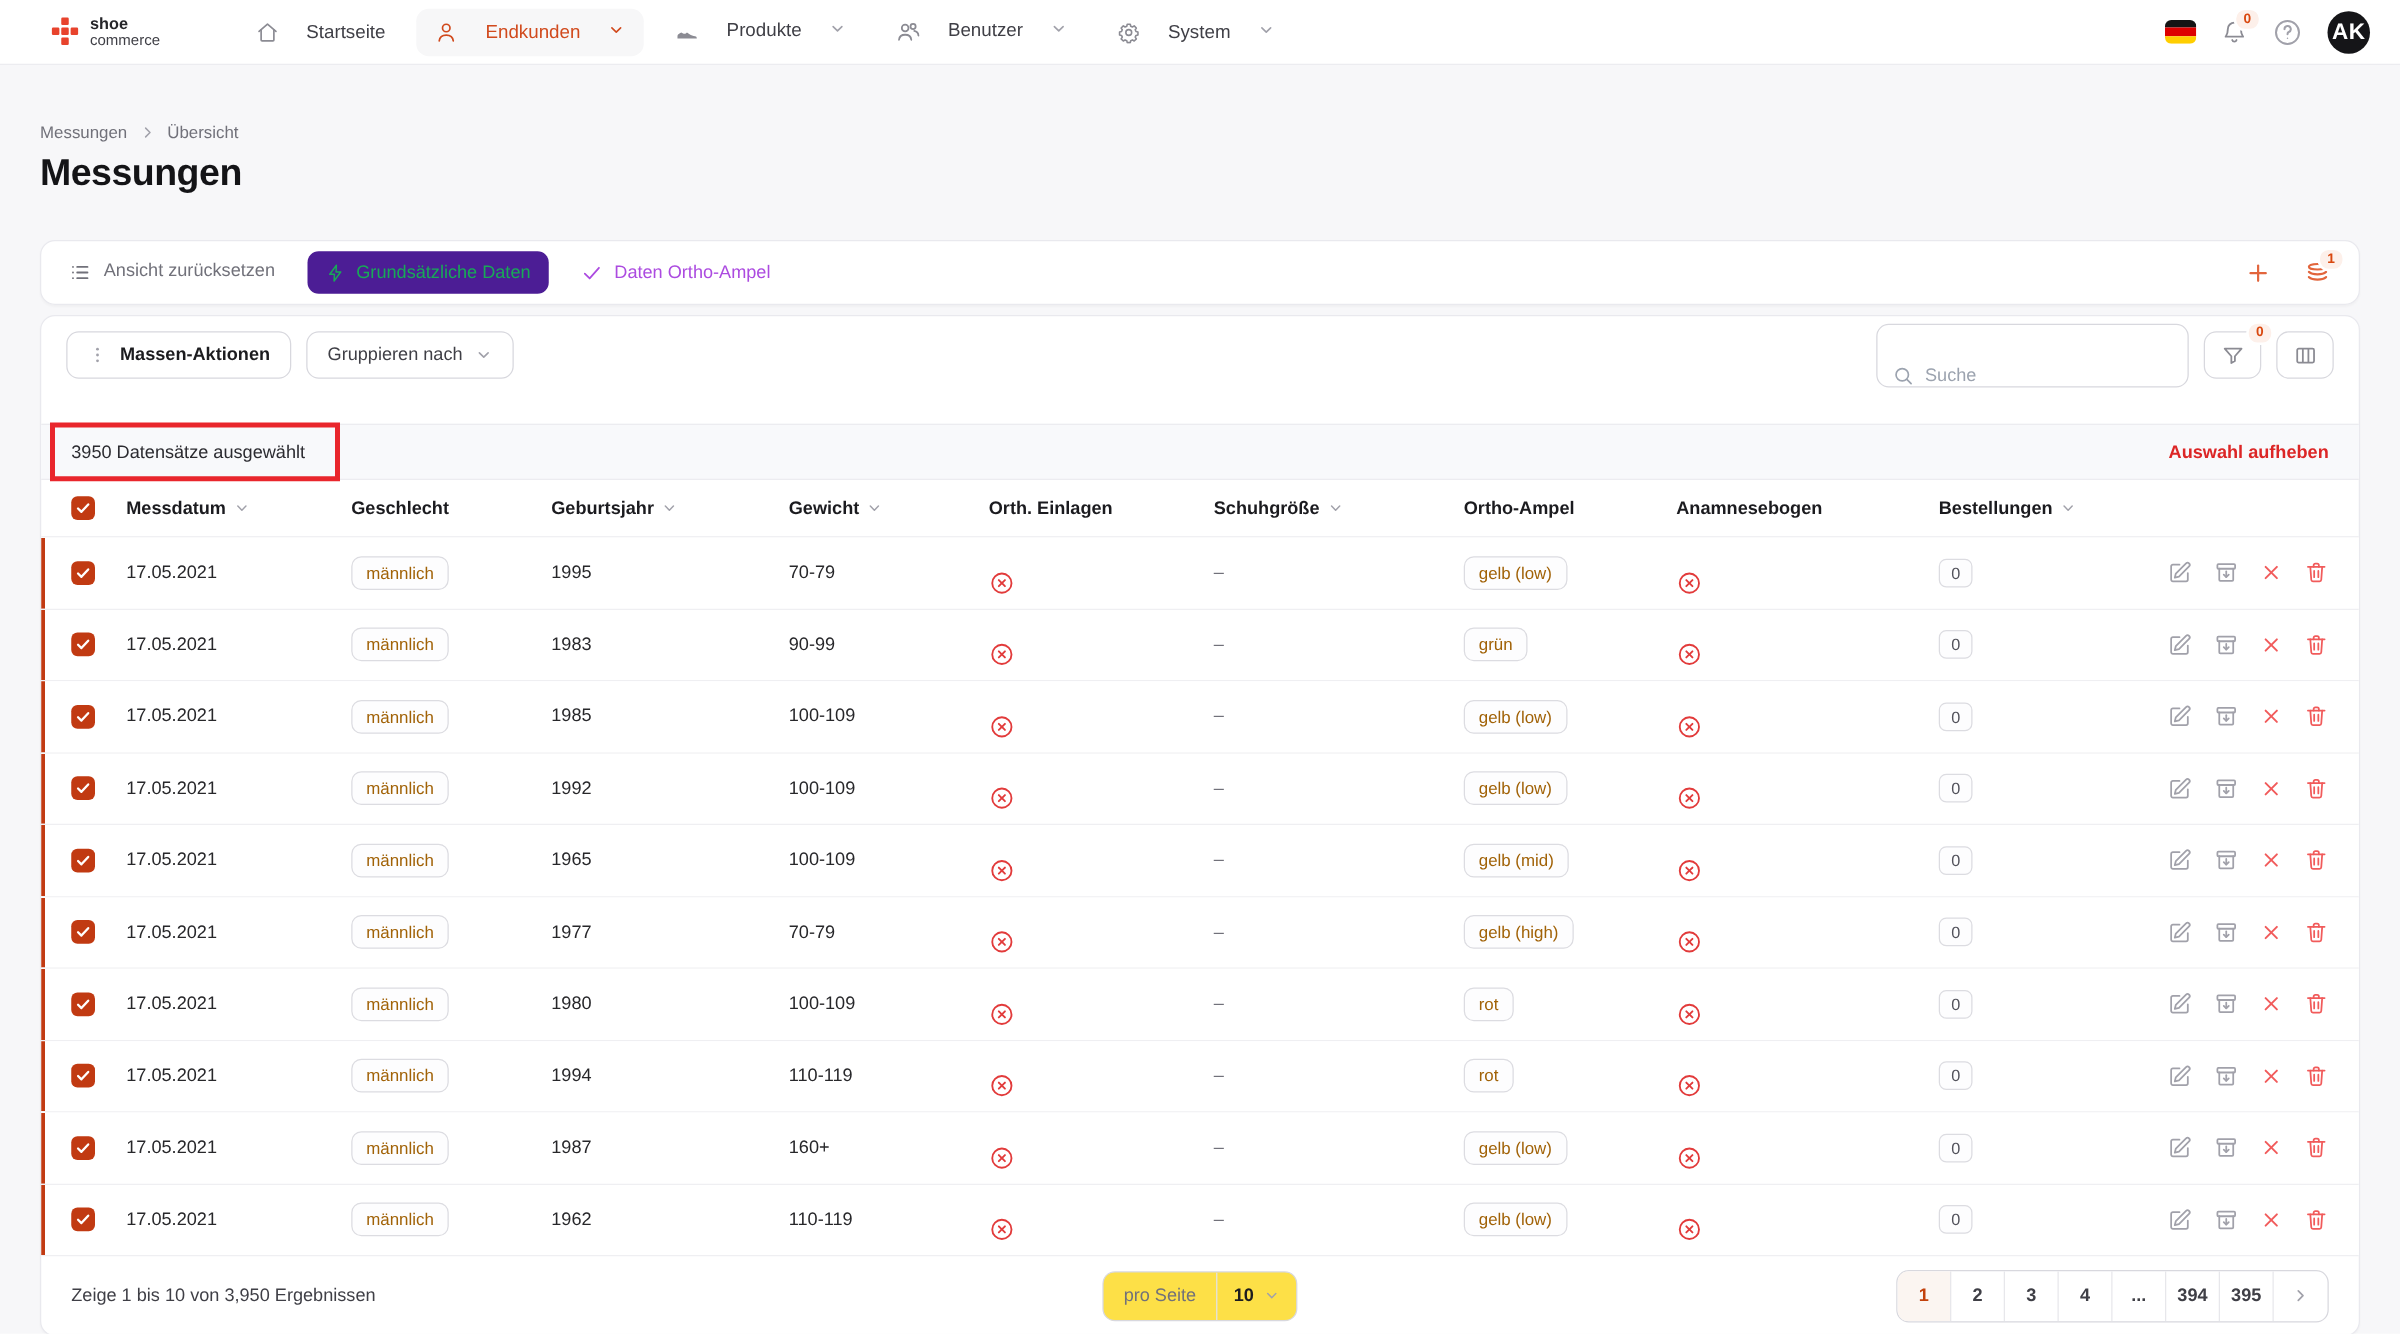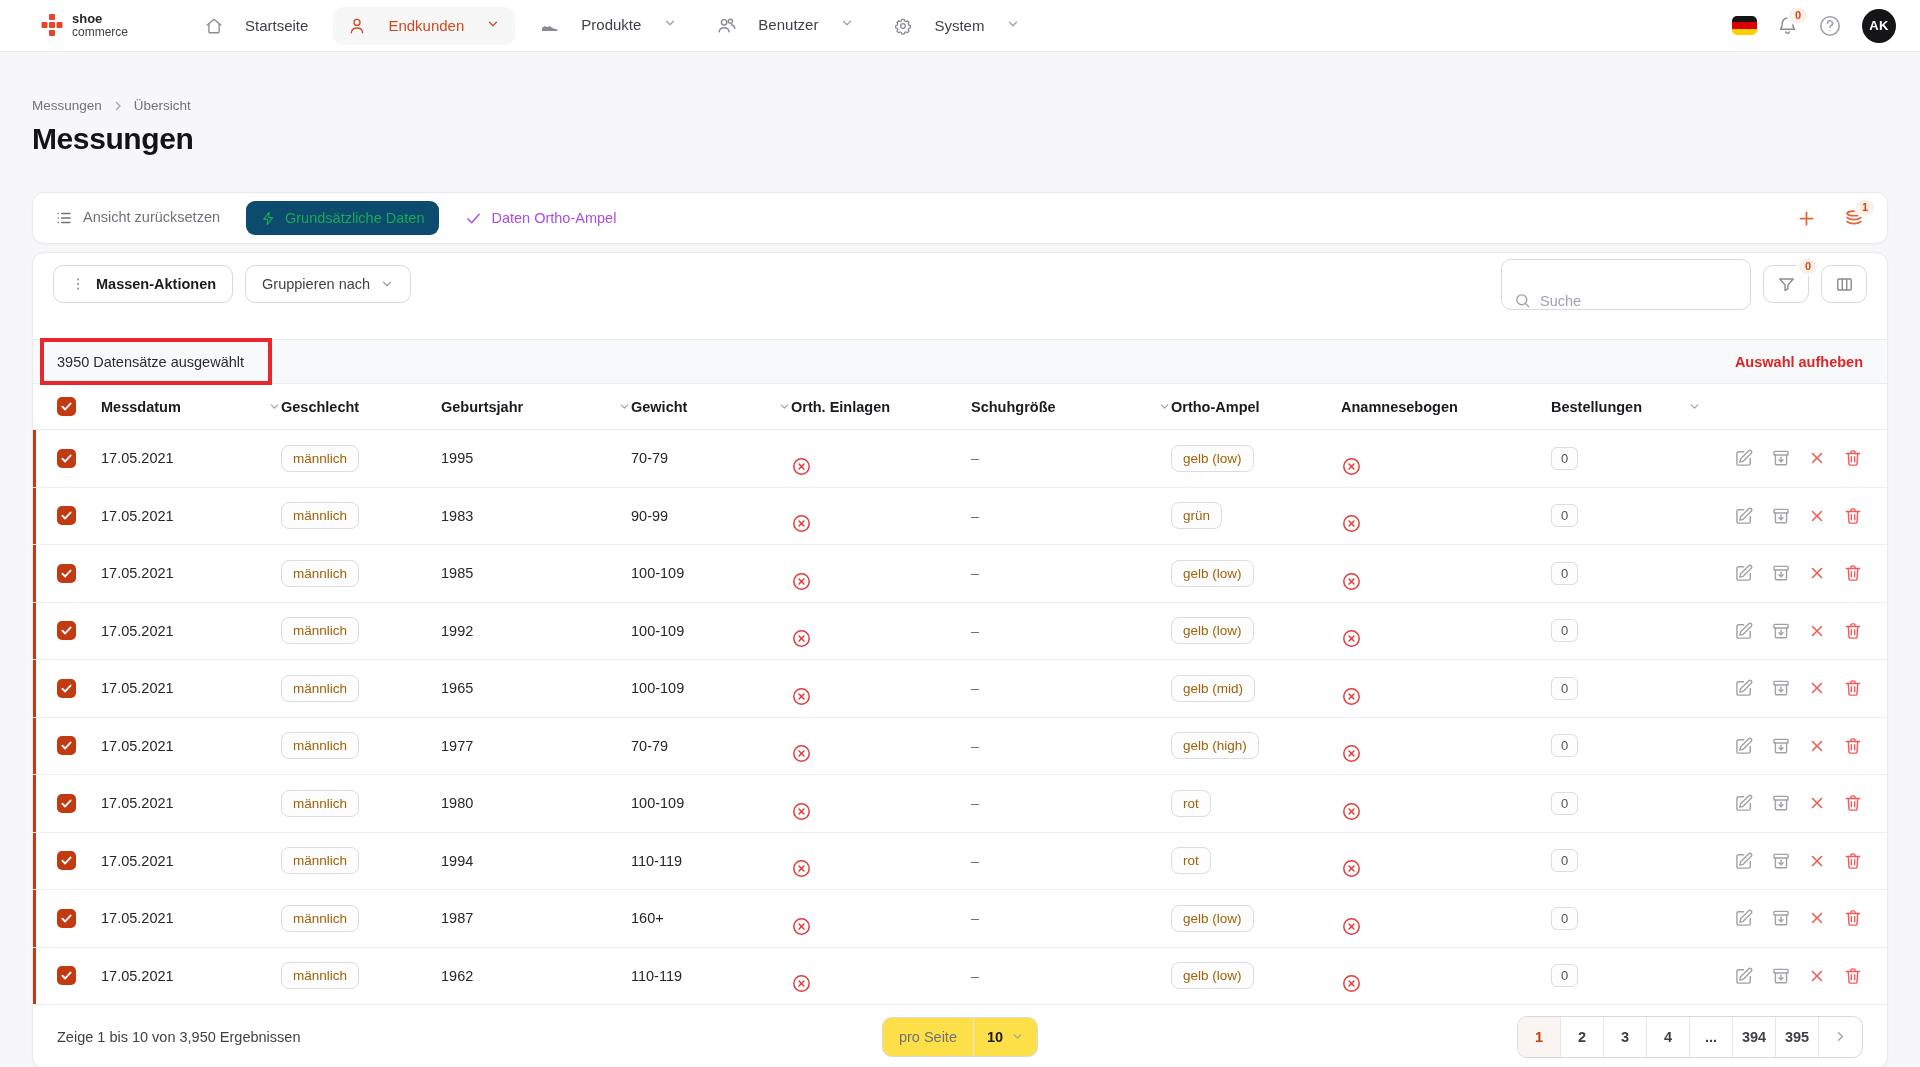--- a/index.html
+++ b/index.html
@@ -18,36 +18,36 @@
   .nav-item .nic { color:#8b8b93; }
   .nav-item.active { background:#f7f7f8; color:#d14a1d; }
   .nav-item.active .nic { color:#d14a1d; }
   .chev { color:#a1a1aa; }
   .header-right { margin-left:auto; display:flex; align-items:center; gap:20px; }
   .flag { width:25px; height:19px; border-radius:5px; overflow:hidden; display:flex; flex-direction:column; }
   .flag div { flex:1; }
   .badge-bubble { position:absolute; top:-9px; right:-11px; background:#fdf0ea; color:#d9480f; border:2px solid #fff; font-size:11px; font-weight:700; border-radius:9px; padding:1px 6px; line-height:1.2; }
   .bell-wrap, .stack-wrap, .filter-btn { position:relative; }
   .help-icon { color:#a1a1aa; }
-  .avatar { width:34px; height:34px; border-radius:50%; background:#151518; color:#fff; font-size:13px; font-weight:600; display:flex; align-items:center; justify-content:center; letter-spacing:.3px; }
+  .avatar { width:34px; height:34px; border-radius:50%; background:#151518; color:#fff; font-size:18px; font-weight:600; display:flex; align-items:center; justify-content:center; letter-spacing:.3px; }
 
   
   .main { padding:0 32px; }
   .breadcrumb { margin-top:46px; display:flex; align-items:center; gap:10px; font-size:13.5px; color:#71717a; }
   .crumb-sep { color:#a1a1aa; font-size:13px; }
   .page-title { margin-top:9px; font-size:30px; font-weight:700; color:#141417; letter-spacing:-.4px; }
 
   
   .card { background:#fff; border:1px solid #e9e9ee; border-radius:12px; box-shadow:0 1px 2px rgba(16,24,40,.03); }
 
   
   .view-bar { margin-top:36px; height:52px; display:flex; align-items:center; padding:0 22px; gap:26px; }
   .view-reset { display:flex; gap:10px; color:#71717a; font-size:14.5px; font-weight:500; cursor:pointer; }
   .view-tab { display:flex; align-items:center; gap:9px; font-size:14.5px; font-weight:500; cursor:pointer; }
-  .view-tab.green { background:#0c4a6e; color:#18a957; padding:9px 15px; border-radius:9px; }
+  .view-tab.green { background:#4c1d95; color:#18a957; padding:9px 15px; border-radius:9px; }
   .view-tab.purple { color:#ac4be0; }
   .view-bar-right { margin-left:auto; display:flex; align-items:center; gap:26px; color:#e2653c; }
 
   
   .table-card { margin-top:8px; position:relative; }
   .toolbar { height:62px; display:flex; align-items:center; padding:0 20px; gap:12px; }
   .btn { height:38px; display:flex; align-items:center; gap:10px; border:1px solid #d8d8de; border-radius:10px; background:#fff; padding:0 16px; font-size:14.5px; color:#3f3f46; cursor:pointer; }
   .btn-bulk { font-weight:700; color:#1c1c1f; }
   .search-box { margin-left:auto; width:250px; height:51px; border:1px solid #d8d8de; border-radius:10px; display:flex; align-items:flex-end; gap:9px; padding:0 12px; color:#9ca3af; }
   .search-box input { border:none; outline:none; font-size:14.5px; color:#3f3f46; width:100%; font-family:inherit; background:transparent; }
@@ -56,21 +56,21 @@
 
   
   .sel-banner { height:45px; background:#f8f9fb; border-top:1px solid #ececf0; border-bottom:1px solid #ececf0; display:flex; align-items:center; padding:0 24px; position:relative;margin-top:24px; }
   .sel-text { font-size:14.5px; font-weight:500; color:#2b2b30; }
   .sel-clear { margin-left:auto; color:#dc2626; font-weight:700; font-size:14.5px; cursor:pointer; }
   .annotation-box { position:absolute; left:7px; top:-2px; width:232px; height:47px; border:4px solid #e9262c; pointer-events:none; z-index:6; }
 
   
   .grid-row { display:grid; grid-template-columns:44px 180px 160px 190px 160px 180px 200px 170px 210px 150px 1fr; align-items:center; padding:0 24px; }
   .thead { height:46px; border-bottom:1px solid #ececf0; font-size:14.5px; font-weight:700; color:#1b1b1f; }
-  .th { display:flex; align-items:center; gap:6px;justify-content:space-between; }
+  .th { display:flex; align-items:center; gap:6px; }
   .th .sort { color:#a1a1aa; }
   .trow { height:57.5px; border-bottom:1px solid #efeff2; box-shadow:inset 3px 0 0 #c13a12; font-size:14.5px; color:#27272a; background:#fff; }
   .checkbox { width:19px; height:19px; border-radius:5px; background:#c13a12; display:flex; align-items:center; justify-content:center; cursor:pointer; }
   .pill { display:inline-block; border:1px solid #dcdce1; border-radius:8px; padding:5px 11px; font-size:13.5px; color:#a16207; background:#fdfdfe; }
   .count-pill { display:inline-block; border:1px solid #dcdce1; border-radius:6px; padding:3px 9px; font-size:13px; color:#52525b; background:#fdfdfe; }
   .dash { color:#71717a; }
   .cx { color:#e23b3b; margin-left:8px; }
   .row-actions { justify-self:end; display:flex; align-items:center; gap:17px; }
   .act-gray { color:#a1a1aa; cursor:pointer; }
   .act-red { color:#f15b5b; cursor:pointer; }

